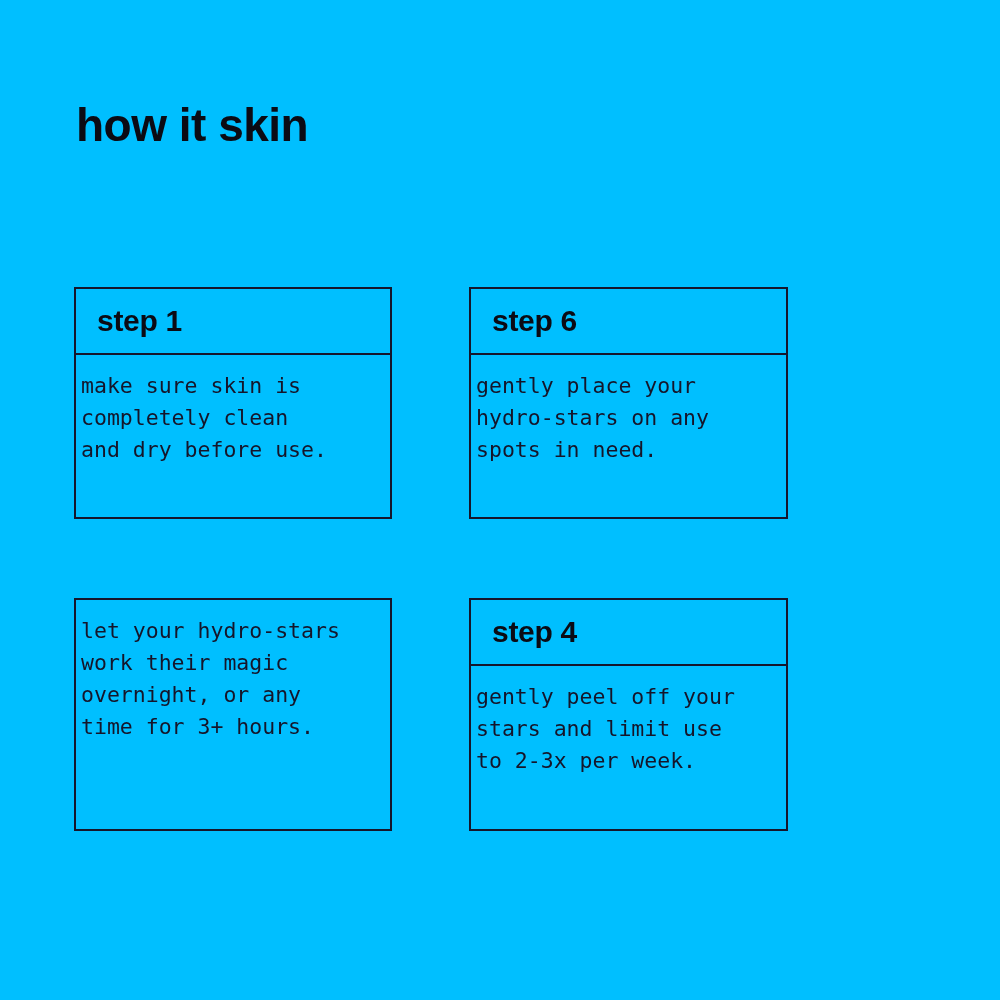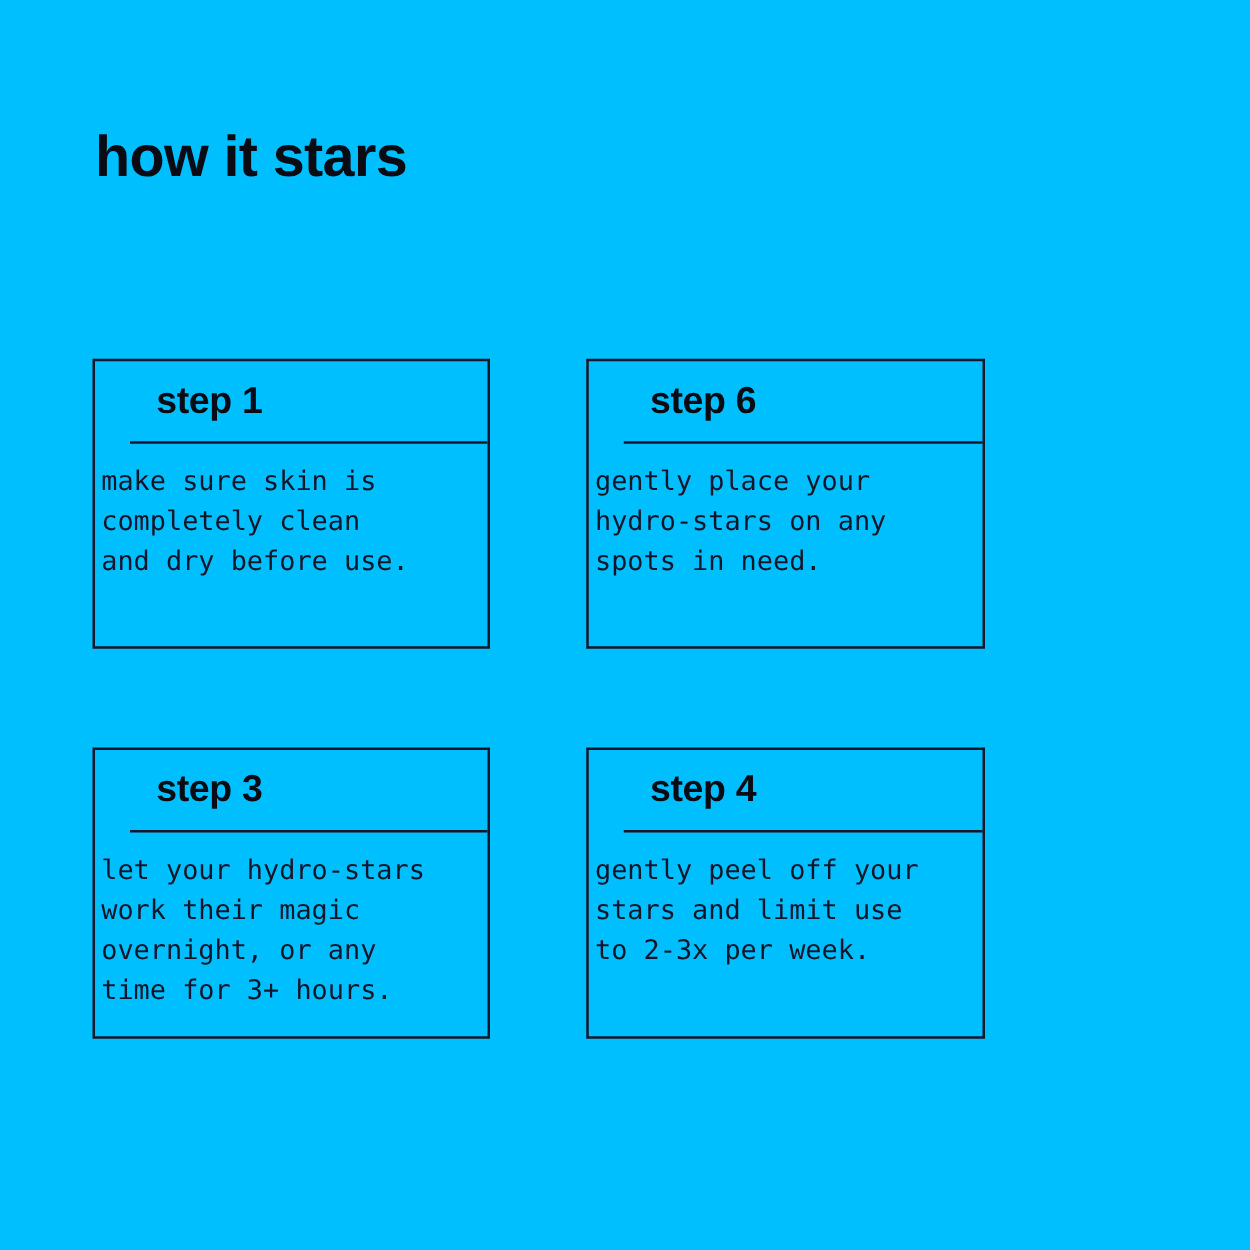--- a/index.html
+++ b/index.html
@@ -46,21 +46,20 @@
     box-sizing: border-box;
     background: transparent;
   }
   .step-card-header {
     height: 64px;
     flex: 0 0 64px;
     border-bottom: 2px solid #16162b;
     display: flex;
     align-items: center;
     padding-left: 21px;
-    margin-left: 28px;
   }
   .step-label {
     font-size: 30px;
     font-weight: 800;
     letter-spacing: -0.3px;
     color: #0b0b14;
   }
   .step-card-body {
     padding: 15px 8px 0 5px;
     font-family: "DejaVu Sans Mono", "Liberation Mono", monospace;
@@ -68,21 +67,21 @@
     line-height: 32px;
     color: #15152a;
     white-space: pre-line;
   }
 </style>
 </head>
 <body>
 
 <div class="canvas">
 
-  <h1 class="page-title">how it stars</h1>
+  <h1 class="page-title">how it skin</h1>
 
   <div class="steps-grid">
 
     <div class="step-card">
       <div class="step-card-header">
         <span class="step-label">step 1</span>
       </div>
       <div class="step-card-body">make sure skin is
 completely clean
 and dry before use.</div>
@@ -91,23 +90,20 @@
     <div class="step-card">
       <div class="step-card-header">
         <span class="step-label">step 6</span>
       </div>
       <div class="step-card-body">gently place your
 hydro-stars on any
 spots in need.</div>
     </div>
 
     <div class="step-card">
-      <div class="step-card-header">
-        <span class="step-label">step 3</span>
-      </div>
       <div class="step-card-body">let your hydro-stars
 work their magic
 overnight, or any
 time for 3+ hours.</div>
     </div>
 
     <div class="step-card">
       <div class="step-card-header">
         <span class="step-label">step 4</span>
       </div>

